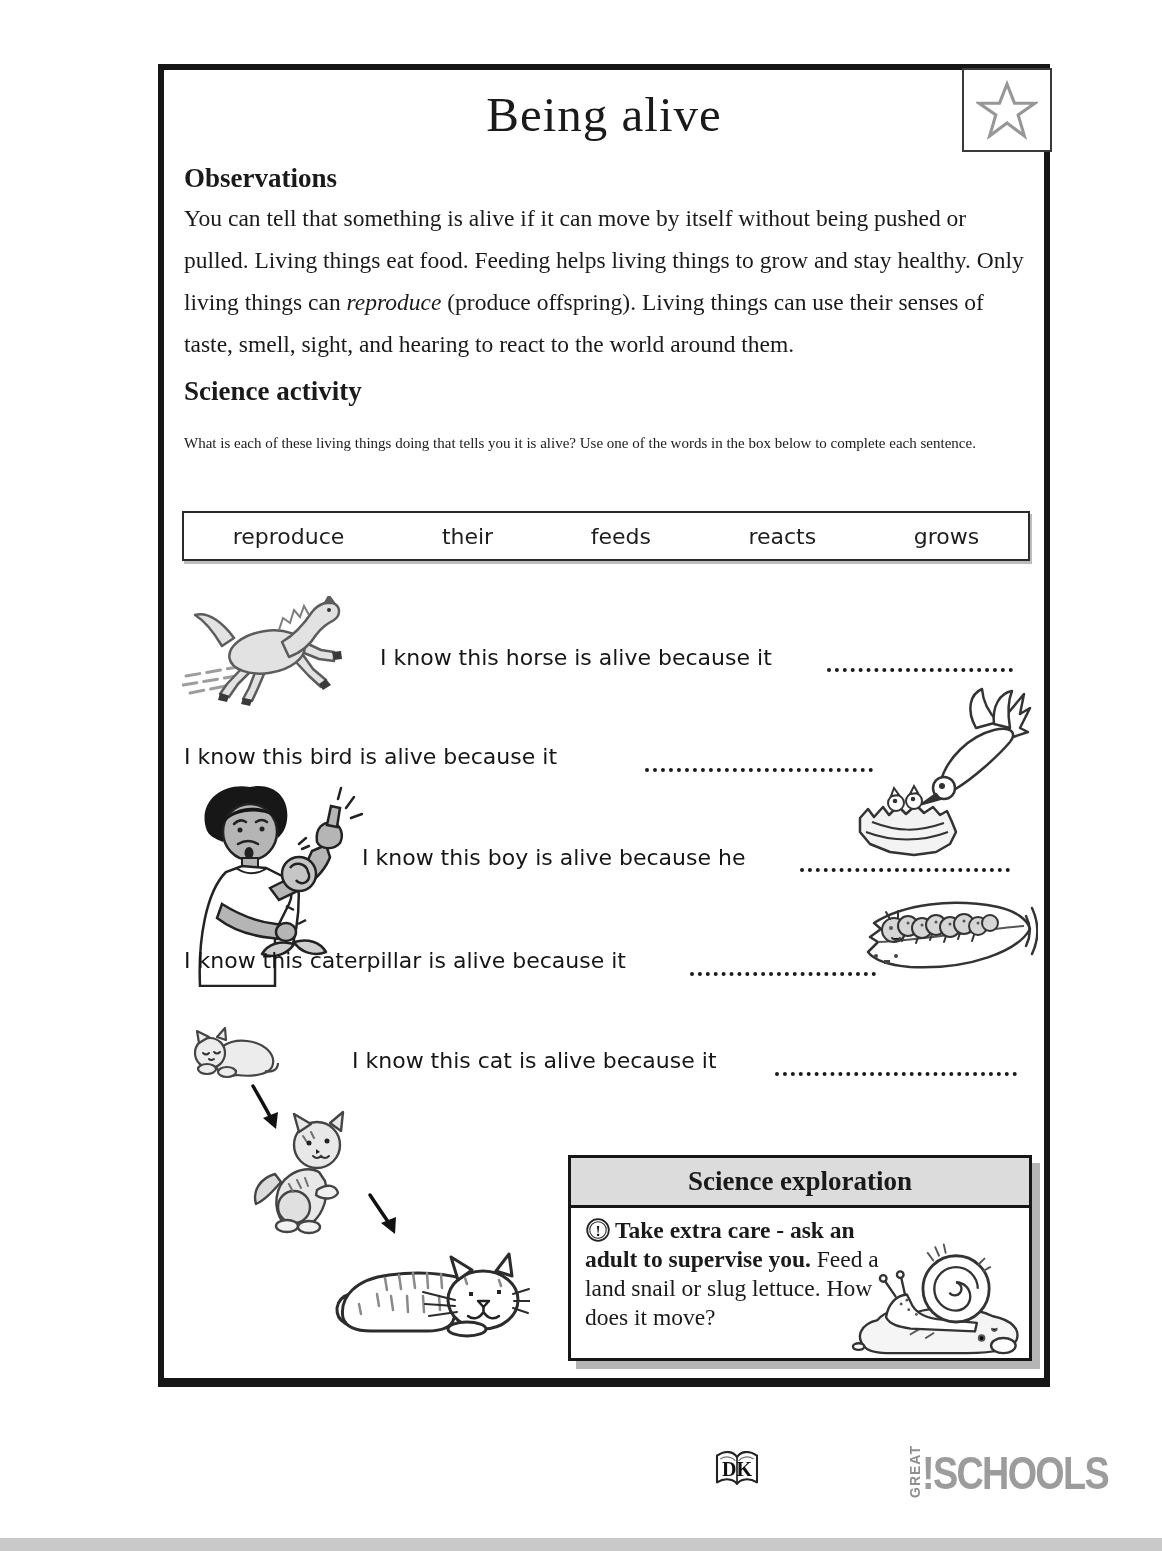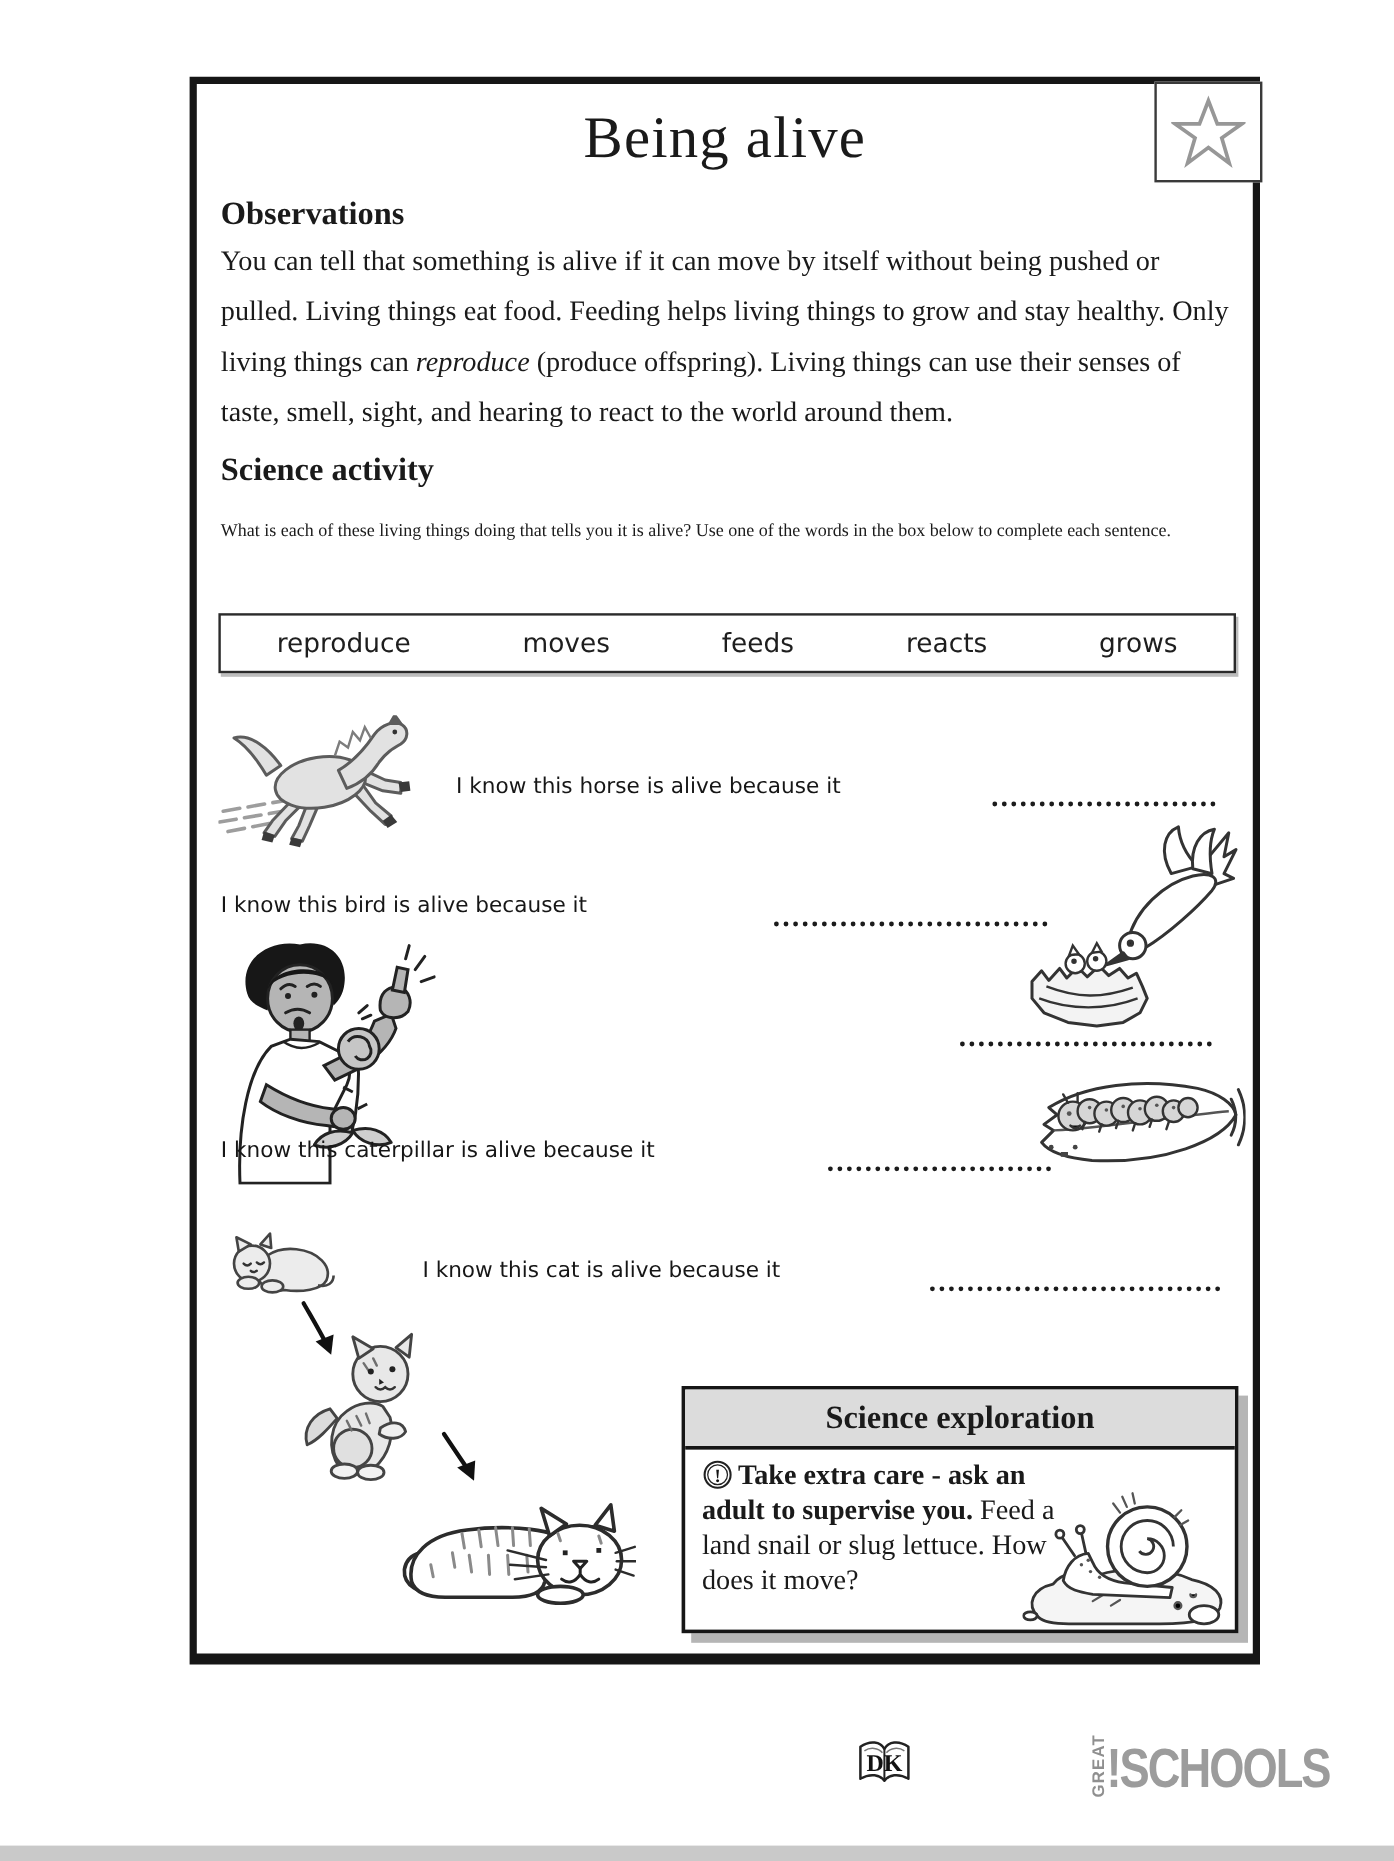--- a/index.html
+++ b/index.html
@@ -19,21 +19,21 @@
   #obs-para{left:184px;top:197px;width:852px;font-size:23.5px;line-height:42px;}
   #act-head{left:184px;top:376px;}
   #act-para{left:184px;top:428px;width:852px;font-size:15px;line-height:30.5px;}
 
   
   #word-box{left:182px;top:511px;width:844px;height:46px;border:2px solid #2b2b2b;box-shadow:2px 3px 0 #bdbdbd;
             display:flex;align-items:center;justify-content:space-around;background:#fff;}
   .word{font-family:"DejaVu Sans",sans-serif;font-size:22px;color:#1e1e1e;}
 
   
-  .sentence{font-family:"DejaVu Sans",sans-serif;font-size:18px;color:#161616;white-space:nowrap;}
+  .sentence{font-family:"DejaVu Sans",sans-serif;font-size:22px;color:#161616;white-space:nowrap;}
   .blank{height:0;border-bottom:4px dotted #1b1b1b;}
   #q-horse-text{left:380px;top:645px;}  #q-horse-blank{left:827px;top:668px;width:186px;}
   #q-bird-text{left:184px;top:744px;}   #q-bird-blank{left:645px;top:768px;width:228px;}
   #q-boy-text{left:362px;top:845px;}    #q-boy-blank{left:800px;top:868px;width:210px;}
   #q-cat1-text{left:184px;top:948px;}   #q-cat1-blank{left:690px;top:972px;width:186px;}
   #q-cat-text{left:352px;top:1048px;}   #q-cat-blank{left:775px;top:1072px;width:242px;}
 
   
   #horse-img{left:182px;top:596px;}
   #bird-img{left:852px;top:686px;}
@@ -84,21 +84,21 @@
   <div id="title" class="abs">Being alive</div>
 
   <div id="obs-head" class="abs h2">Observations</div>
   <div id="obs-para" class="abs"><span>You can tell that something is alive if it can move by itself without being pushed or pulled. Living things eat food. Feeding helps living things to grow and stay healthy. Only living things can </span><em>reproduce</em><span> (produce offspring). Living things can use their senses of taste, smell, sight, and hearing to react to the world around them.</span></div>
 
   <div id="act-head" class="abs h2">Science activity</div>
   <div id="act-para" class="abs">What is each of these living things doing that tells you it is alive? Use one of the words in the box below to complete each sentence.</div>
 
   <div id="word-box" class="abs">
     <span class="word">reproduce</span>
-    <span class="word">moves</span>
+    <span class="word">their</span>
     <span class="word">feeds</span>
     <span class="word">reacts</span>
     <span class="word">grows</span>
   </div>
 
   <svg id="horse-img" class="abs" width="195" height="115" viewBox="0 0 195 115">
     <g stroke="#9d9d9d" stroke-width="3" stroke-linecap="round" stroke-dasharray="14 7">
       <path d="M4 80 L56 71" fill="none"></path>
         <path d="M1 89 L60 79" fill="none"></path>
         <path d="M8 97 L54 88" fill="none"></path>
@@ -182,20 +182,21 @@
       <path d="M116 162 C102 158 90 162 84 172 C96 177 110 172 116 162 Z"></path>
       <path d="M116 160 C130 156 142 160 148 170 C136 175 122 170 116 160 Z"></path>
       <path d="M120 96 C122 120 120 142 115 162" fill="none"></path>
       <path d="M116 128 L108 124"></path>
         <path d="M120 142 L128 138"></path>
       <circle cx="121" cy="92" r="17" fill="#c6c6c6"></circle>
       <path d="M112 86 A10 10 0 0 1 130 90 A7 7 0 0 1 118 98" fill="none"></path>
     </g>
     <ellipse cx="108" cy="150" rx="10" ry="9" fill="#b5b5b5" stroke="#222" stroke-width="2.5"></ellipse>
   </svg>
+  <div id="q-boy-text" class="abs sentence">I know this boy is alive because he</div>
   <div id="q-boy-blank" class="abs blank"></div>
 
   <div id="q-cat1-text" class="abs sentence">I know this caterpillar is alive because it</div>
   <div id="q-cat1-blank" class="abs blank"></div>
   <svg id="cater-img" class="abs" width="190" height="95" viewBox="0 0 190 95">
     <path d="M20 62 L30 52 L22 47 L33 39 L26 33 C56 14 104 8 150 17 C168 21 180 30 182 39 C170 61 122 80 62 77 C40 75 26 70 20 62 Z" fill="#fff" stroke="#333" stroke-width="2.5" stroke-linejoin="round"></path>
     <path d="M30 52 C75 50 130 40 176 36" fill="none" stroke="#555" stroke-width="2"></path>
     <g fill="#444">
         <circle cx="28" cy="66" r="2"></circle>
         <rect x="36" y="70" width="6" height="4"></rect>

